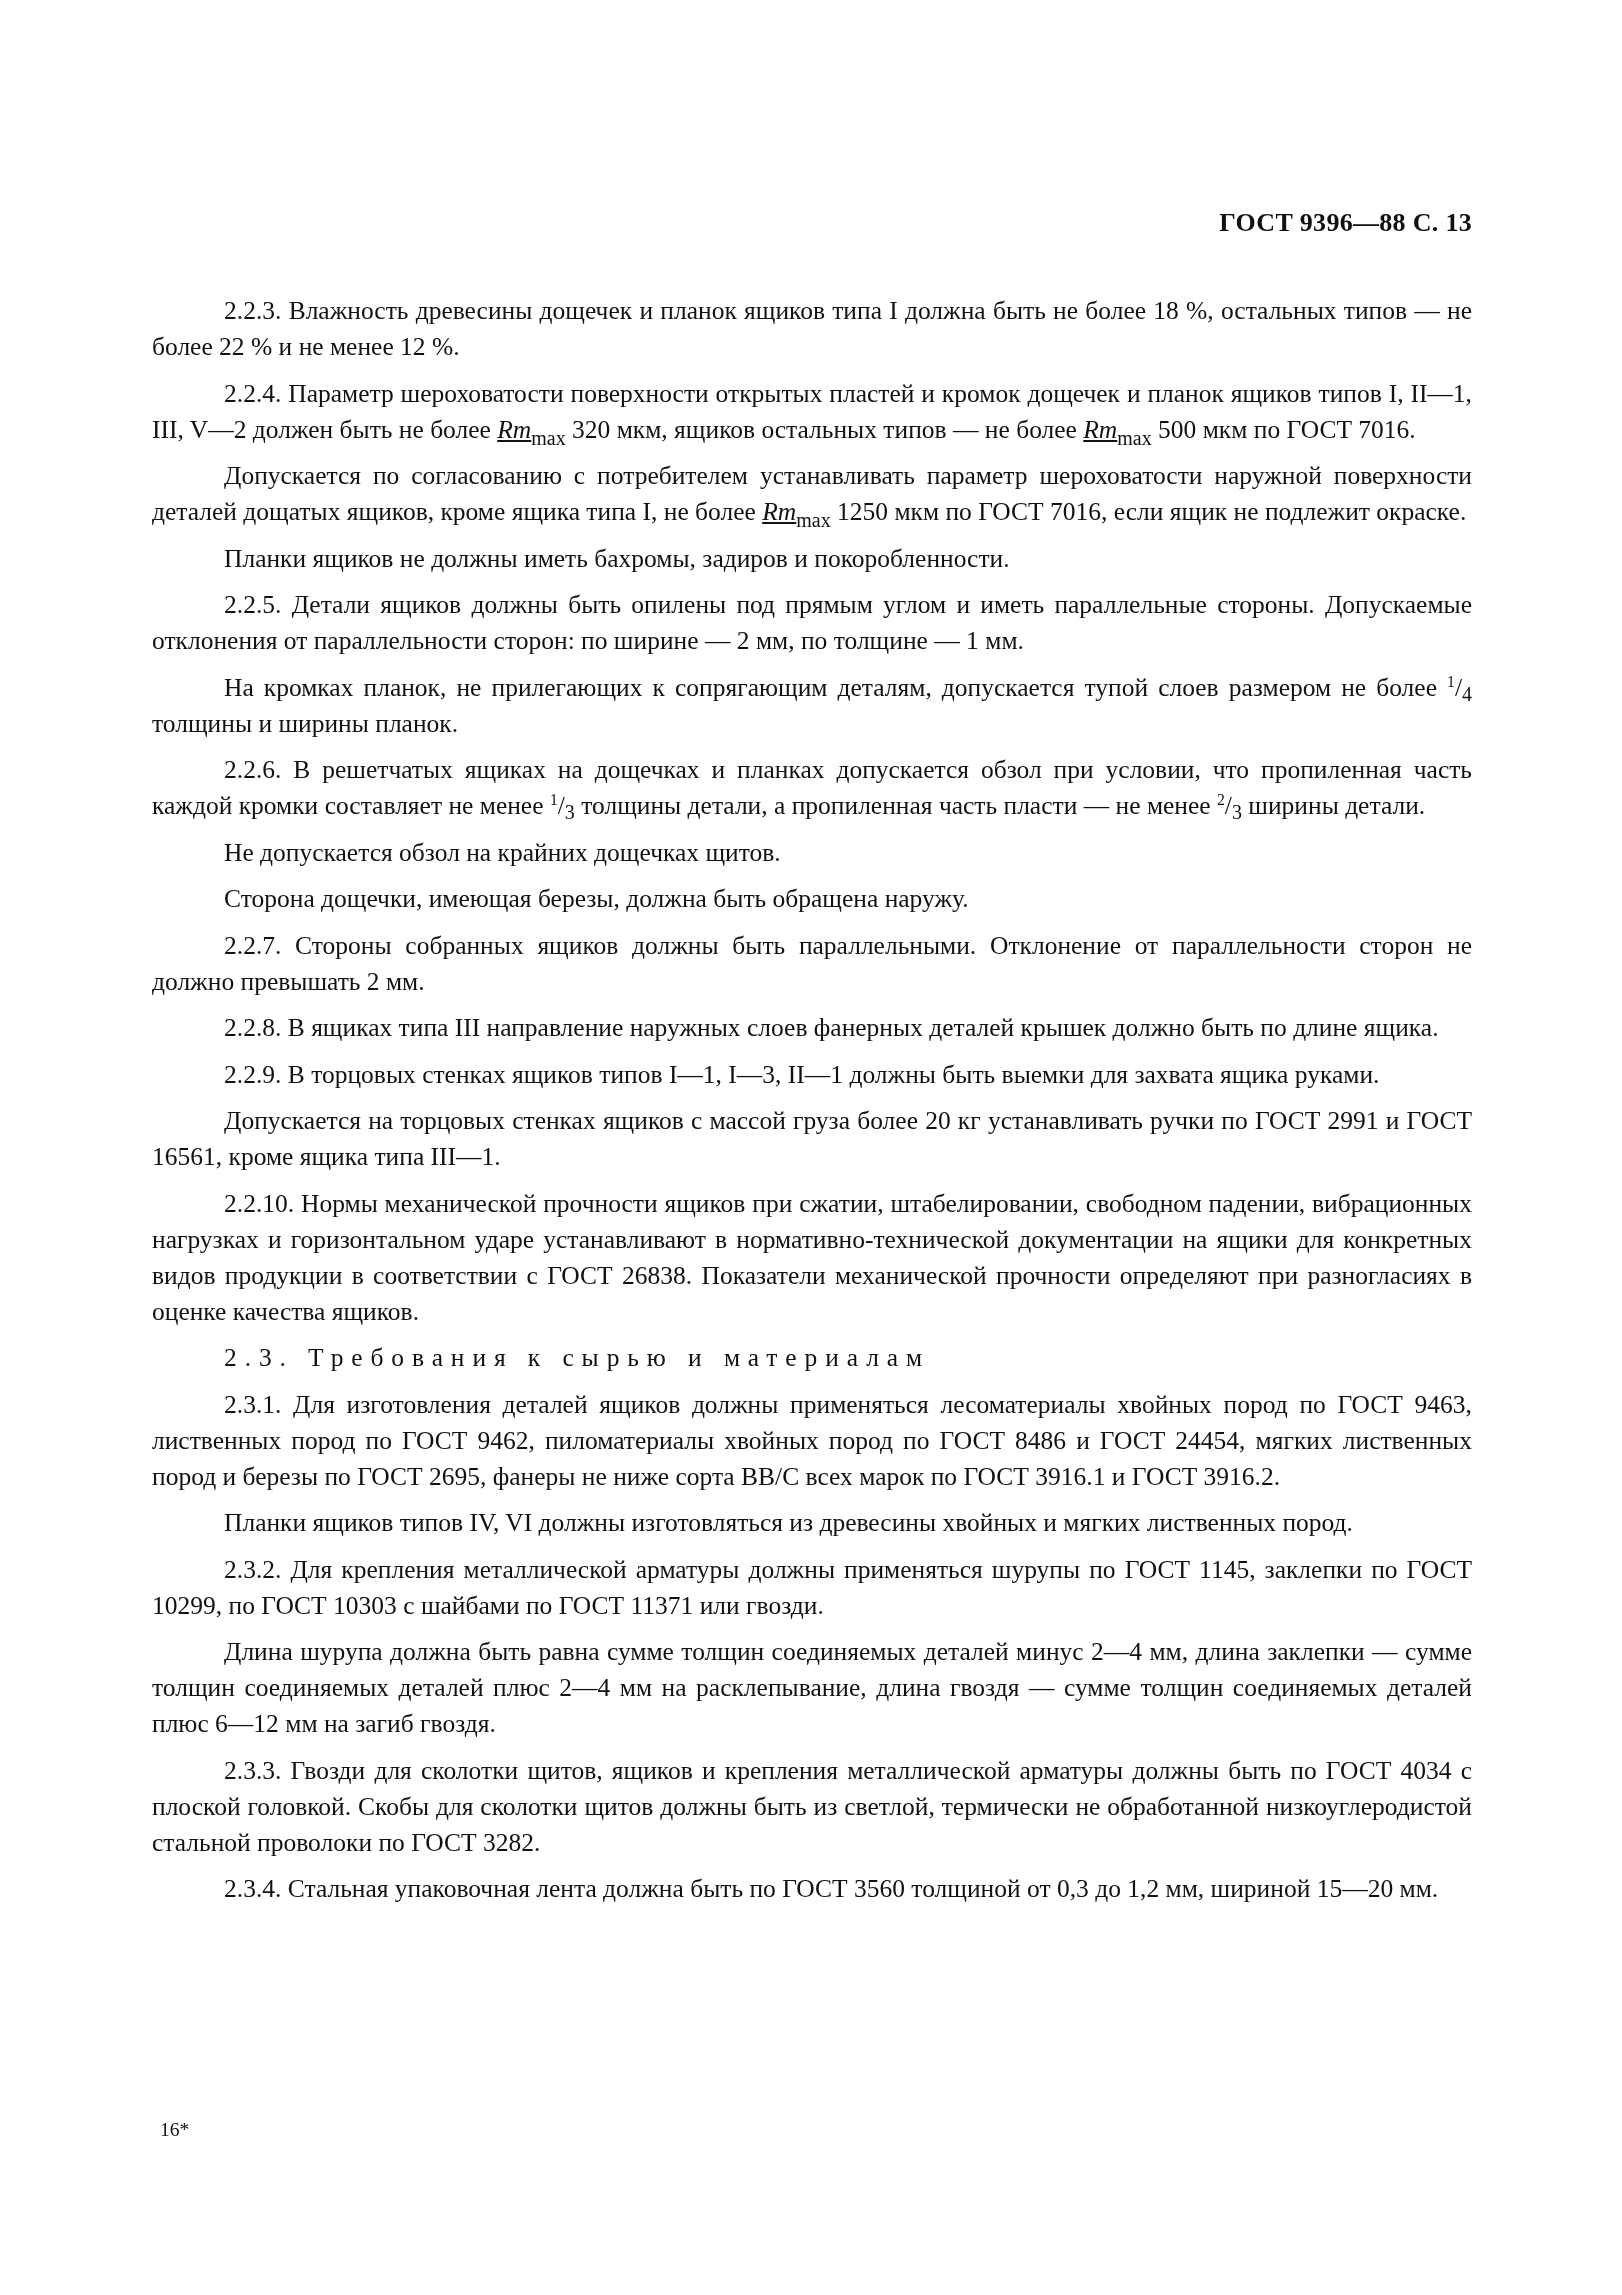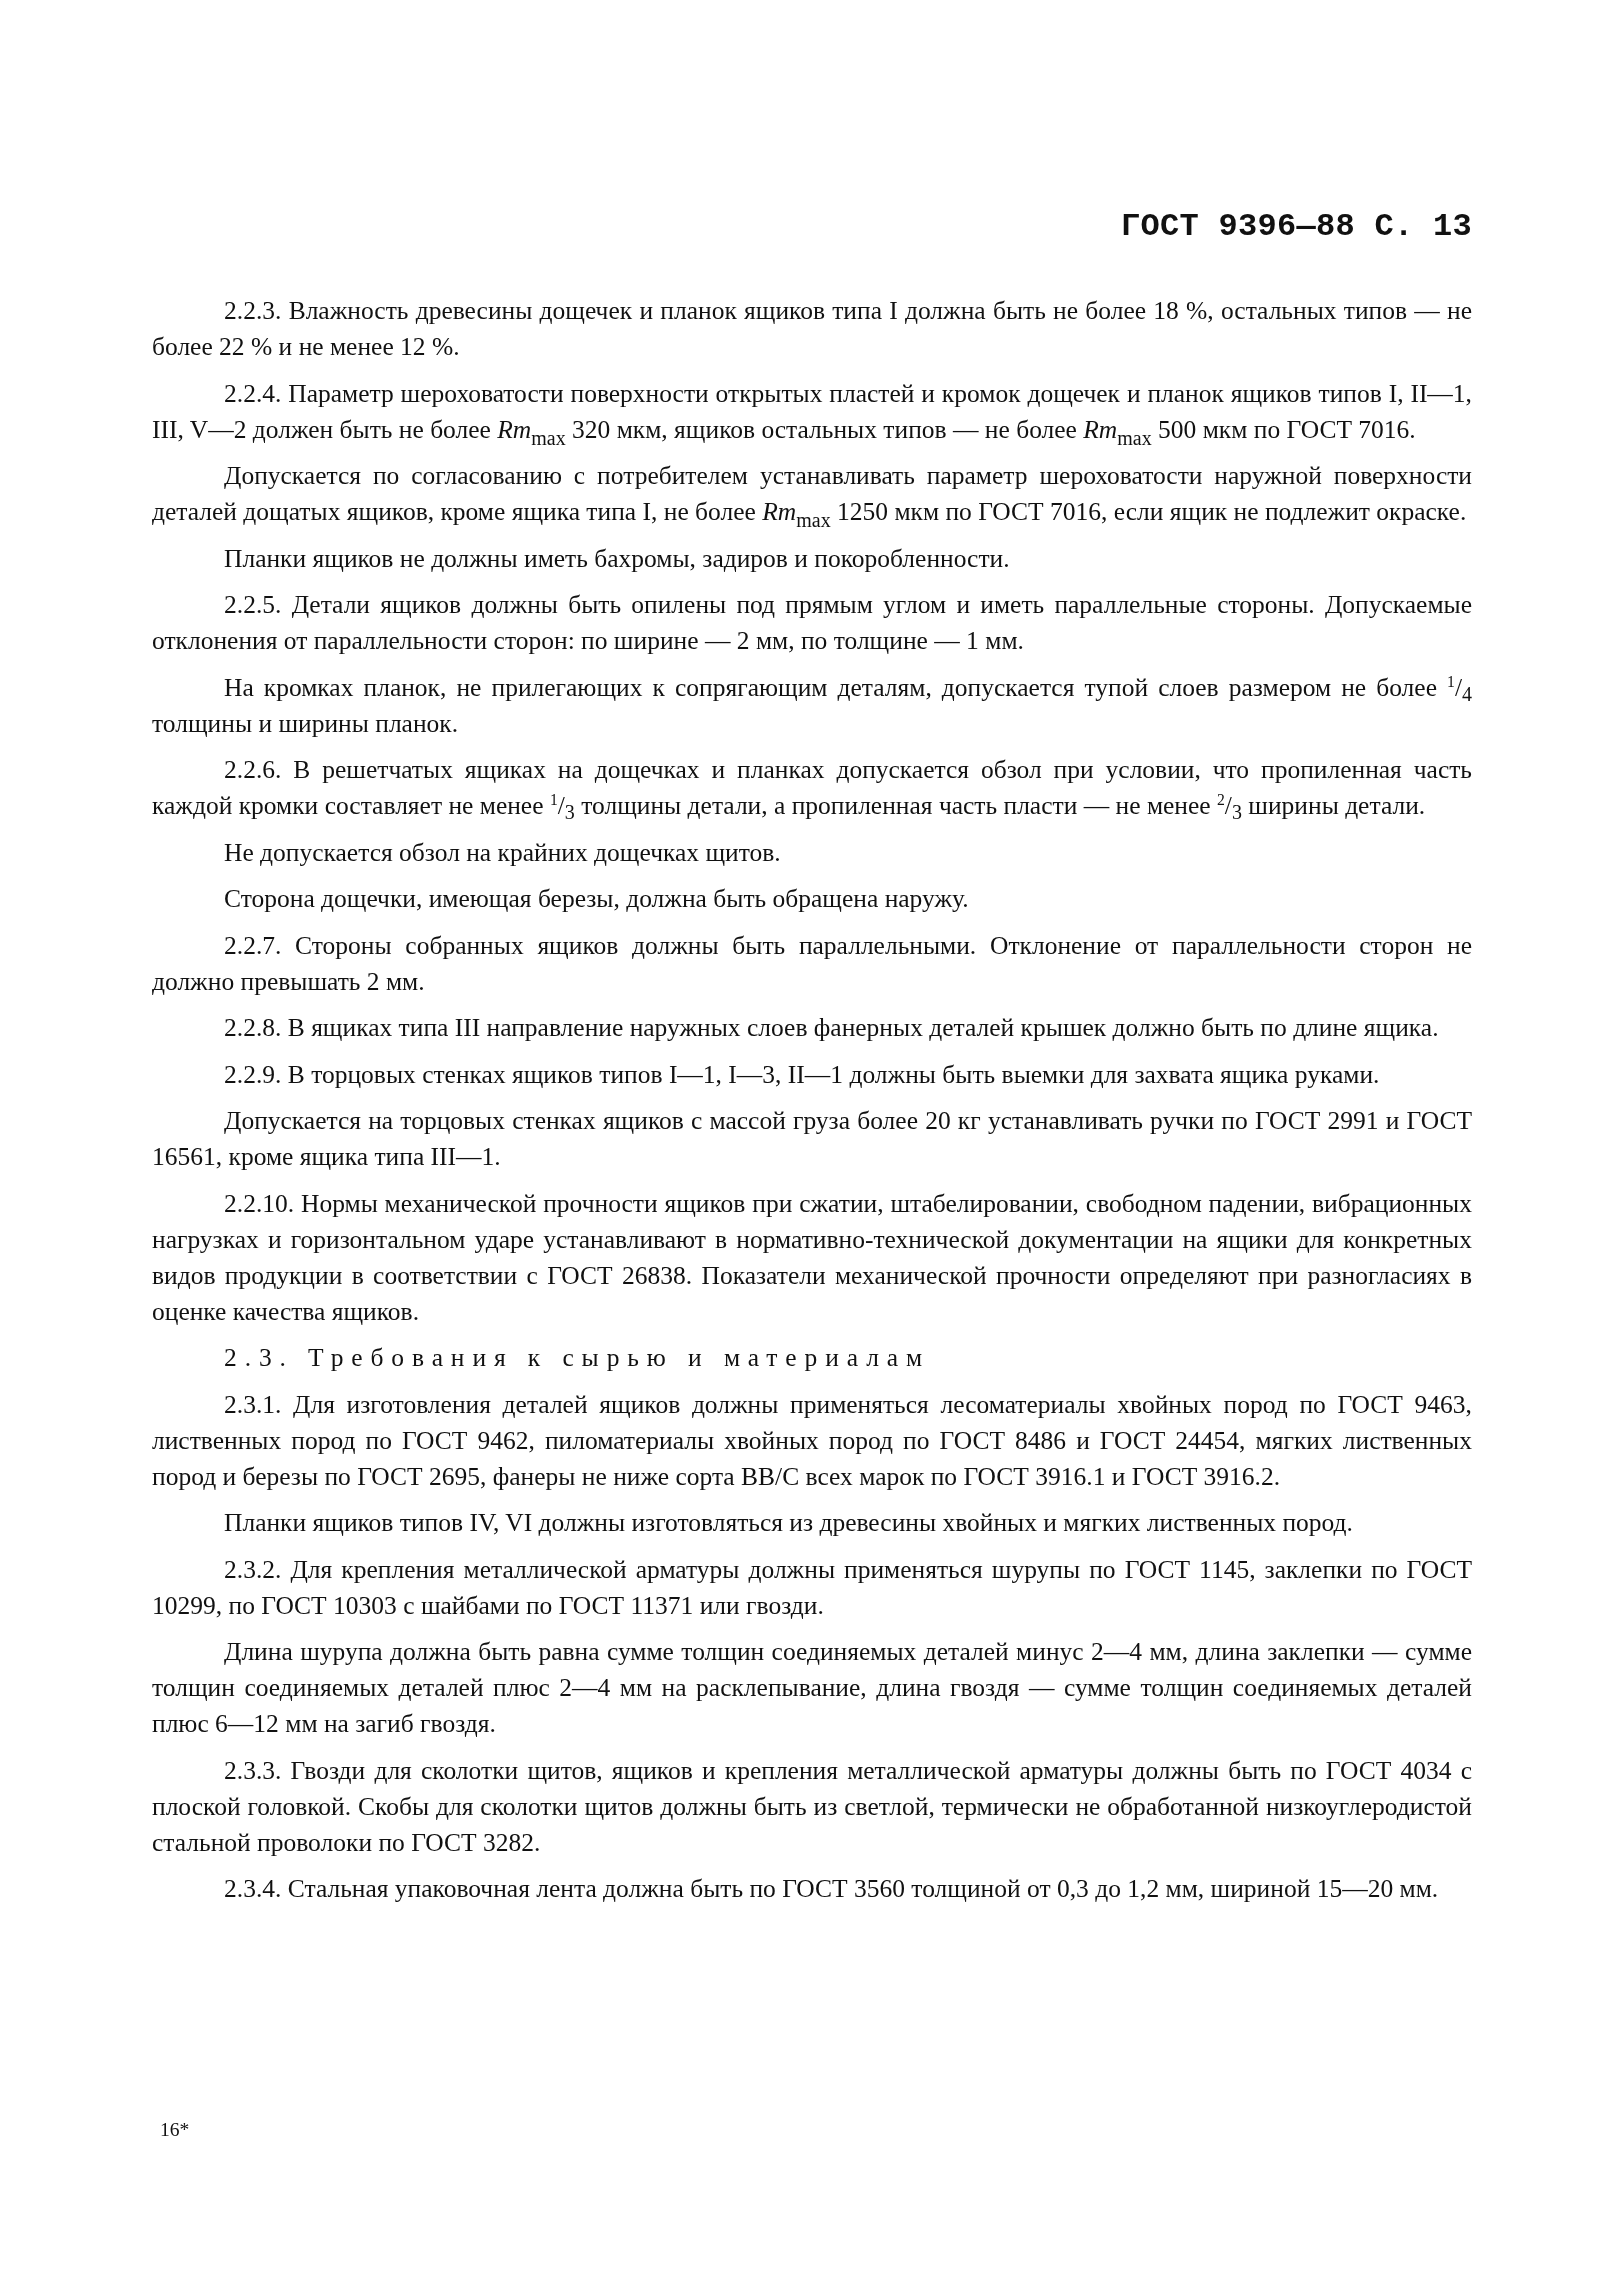--- a/index.html
+++ b/index.html
@@ -4,29 +4,29 @@
 <style>
   html, body { margin: 0; padding: 0; background: #ffffff; }
   body { width: 1622px; height: 2295px; position: relative; overflow: hidden; }
   .page {
     position: absolute; left: 152px; top: 0; width: 1320px;
     font-family: "Liberation Serif", "DejaVu Serif", serif;
     color: #111111;
   }
   .header {
     position: absolute; top: 208px; right: 0;
-    font-weight: bold; font-size: 32px; letter-spacing: 0.3px; font-family: Liberation Mono, monospace;
+    font-weight: bold; font-size: 26px; letter-spacing: 0.3px;
   }
   .body {
     position: absolute; top: 293px; left: 0; width: 1320px;
     font-size: 25.5px; line-height: 36px;
   }
   .body p { margin: 0 0 10.5px 0; text-align: justify; text-indent: 72px; }
   .body p.spaced { letter-spacing: 7.9px; }
-  .it { font-style: italic; }
+  .it { font-style: italic; text-decoration: underline; }
   sub { font-size: 20px; vertical-align: -6.5px; line-height: 0; }
   sup { font-size: 15.7px; vertical-align: 9.2px; line-height: 0; }
   .frac sub { vertical-align: -5.2px; }
   .footer {
     position: absolute; top: 2119px; left: 8px;
     font-size: 19.6px;
   }
 </style>
 </head>
 <body>

